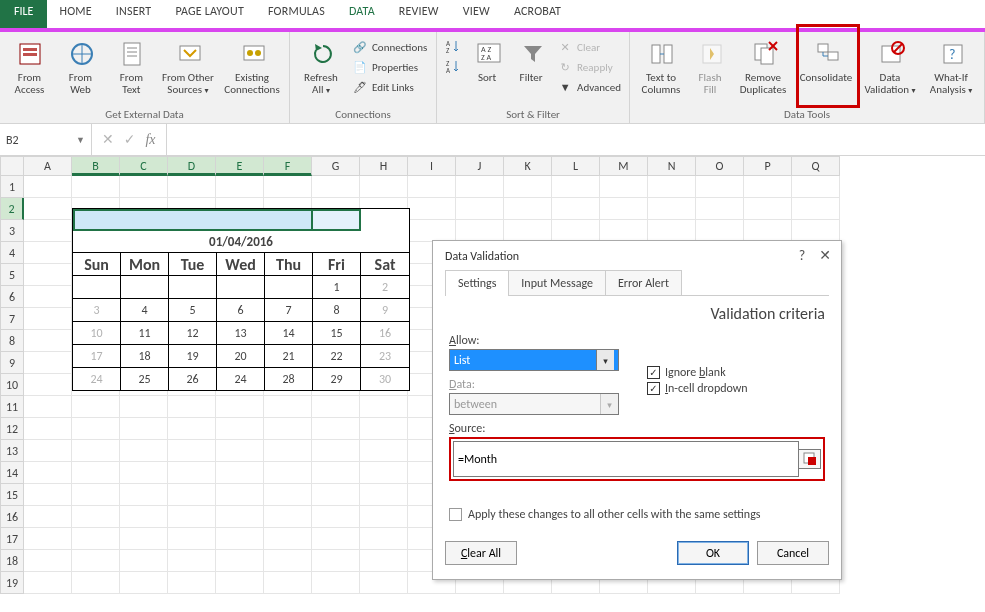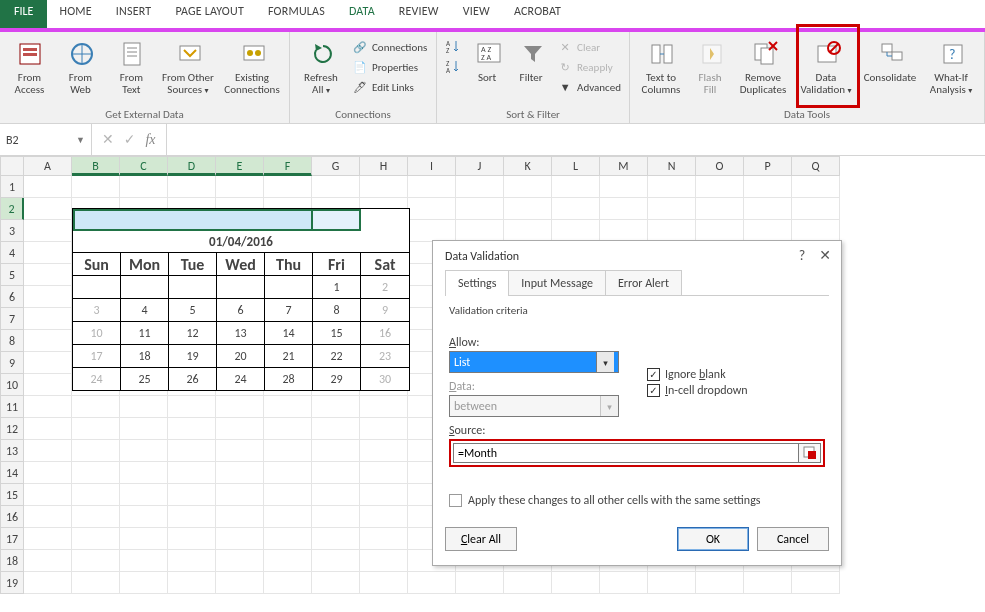--- a/index.html
+++ b/index.html
@@ -60,33 +60,33 @@
 
 
 .dialog { position:absolute; left: 432px; top: 240px; width: 410px; background:#fff; border:1px solid #aaa; box-shadow: 2px 2px 4px rgba(0,0,0,0.2); font-size:12px; }
 .dialog .titlebar { display:flex; align-items:center; justify-content:space-between; padding: 6px 10px 4px 12px; font-size:12px; color:#333; }
 .dialog .titlebar .winbtns { display:flex; gap:14px; font-size:14px; color:#555; }
 .dialog .tabsrow { display:flex; border-bottom:1px solid #ccc; margin: 2px 12px 0; }
 .dialog .dtab { padding: 5px 12px; border:1px solid #ccc; border-bottom:none; margin-right:-1px; background:#f7f7f7; cursor:pointer; font-size:12px;}
 .dialog .dtab.active { background:#fff; position:relative; }
 .dialog .dtab.active::after { content:''; position:absolute; left:0; right:0; bottom:-1px; height:1px; background:#fff; }
 .dialog .body { padding: 8px 16px 4px; }
-.dialog .section-title { font-size:11px; margin-bottom:12px; }
+.dialog .section-title { font-size:16px; margin-bottom:4px;text-align:right; }
 .dialog label { font-size:12px; display:block; margin: 6px 0 2px; }
 .dialog label u { text-decoration: underline; }
 .dialog .row2 { display:flex; align-items:center; gap:18px; }
 .dialog select, .dialog .fake-select { width: 170px; height: 22px; border:1px solid #7a7a7a; font-size:12px; padding: 0 4px; background:#fff; }
 .allow-select { background:#1e90ff !important; color:#fff; display:flex; align-items:center; justify-content:space-between; padding: 0 0 0 4px; }
 .allow-select .dd { width:18px; height:20px; background:#e9e9e9; border-left:1px solid #7a7a7a; display:flex; align-items:center; justify-content:center; color:#333; font-size:9px;}
 .fake-select.disabled { color:#999; background:#f6f6f6; display:flex; align-items:center; justify-content:space-between; padding:0 0 0 4px;}
 .fake-select.disabled .dd { width:18px; height:20px; background:#f0f0f0; border-left:1px solid #c7c7c7; display:flex; align-items:center; justify-content:center; font-size:9px; color:#aaa;}
 .chk { display:flex; align-items:center; gap:5px; font-size:12px; margin: 2px 0;}
 .chkbox { width:13px; height:13px; border:1px solid #333; display:inline-flex; align-items:center; justify-content:center; font-size:10px; color:#333;}
 .source-wrap { border:2px solid #c00; padding: 2px; display:flex; align-items:center; }
-.source-input { flex:1; height:20px; border:1px solid #7a7a7a; padding: 0 4px; font-size:12px; }
+.source-input { flex:1; height:36px; border:1px solid #7a7a7a; padding: 0 4px; font-size:12px; }
 .range-btn { width:22px; height:20px; border:1px solid #7a7a7a; border-left:none; display:flex; align-items:center; justify-content:center; background:#f7f7f7; }
 .apply-row { display:flex; align-items:center; gap:6px; margin: 26px 0 10px; font-size:12px; color:#444;}
 .dlg-footer { display:flex; justify-content:space-between; padding: 6px 12px 14px; }
 .dlg-footer .right { display:flex; gap:8px; }
 .dlg-btn { min-width: 72px; height: 24px; border:1px solid #999; background:#f5f5f5; font-size:12px; cursor:pointer; padding: 0 10px;}
 .dlg-btn.primary { border:1px solid #2a6ab3; box-shadow: inset 0 0 0 1px #7fb2e5; text-align: center; }
 
 svg { display:block; }
 </style>
 </head>
@@ -273,39 +273,39 @@
         <span class="ico">
             <svg width="28" height="28">
               <rect x="4" y="4" width="12" height="16" fill="#fff" stroke="#888"></rect>
               <rect x="10" y="8" width="12" height="16" fill="#fff" stroke="#888"></rect>
               <line x1="18" y1="2" x2="26" y2="10" stroke="#c00" stroke-width="2"></line>
               <line x1="26" y1="2" x2="18" y2="10" stroke="#c00" stroke-width="2"></line>
             </svg>
           </span>
         <span class="lbl">Remove Duplicates</span>
       </div>
+      <div class="bigbtn" style="width:60px">
+        <span class="ico">
+            <svg width="28" height="28">
+              <rect x="4" y="4" width="10" height="8" fill="#fff" stroke="#888"></rect>
+              <rect x="14" y="12" width="10" height="8" fill="#fff" stroke="#888"></rect>
+              <path d="M9 12v4h5" stroke="#3b7fb5" fill="none"></path>
+            </svg>
+          </span>
+        <span class="lbl">Consolidate</span>
+      </div>
       <div class="bigbtn" style="width:60px;position:relative">
         <span class="ico">
             <svg width="28" height="28">
               <rect x="4" y="6" width="18" height="16" fill="#fff" stroke="#888"></rect>
               <circle cx="20" cy="8" r="6" fill="none" stroke="#c00" stroke-width="2"></circle>
               <line x1="16" y1="12" x2="24" y2="4" stroke="#c00" stroke-width="2"></line>
             </svg>
           </span>
         <span class="lbl"><span>Data Validation</span> <span style="font-size:8px">▾</span></span>
-      </div>
-      <div class="bigbtn" style="width:60px">
-        <span class="ico">
-            <svg width="28" height="28">
-              <rect x="4" y="4" width="10" height="8" fill="#fff" stroke="#888"></rect>
-              <rect x="14" y="12" width="10" height="8" fill="#fff" stroke="#888"></rect>
-              <path d="M9 12v4h5" stroke="#3b7fb5" fill="none"></path>
-            </svg>
-          </span>
-        <span class="lbl">Consolidate</span>
       </div>
       <div class="bigbtn" style="width:54px">
         <span class="ico">
             <svg width="28" height="28">
               <rect x="5" y="5" width="18" height="18" fill="#fff" stroke="#888"></rect>
               <text x="10" y="19" font-size="14" fill="#3b7fb5">?</text>
             </svg>
           </span>
         <span class="lbl"><span>What-If Analysis</span> <span style="font-size:8px">▾</span></span>
       </div>

